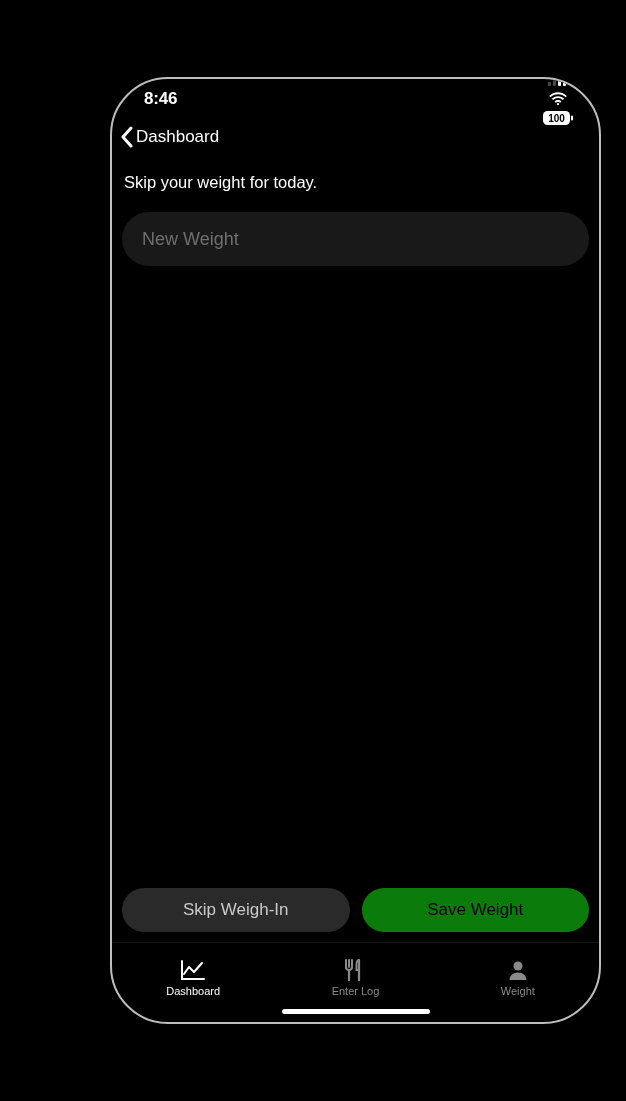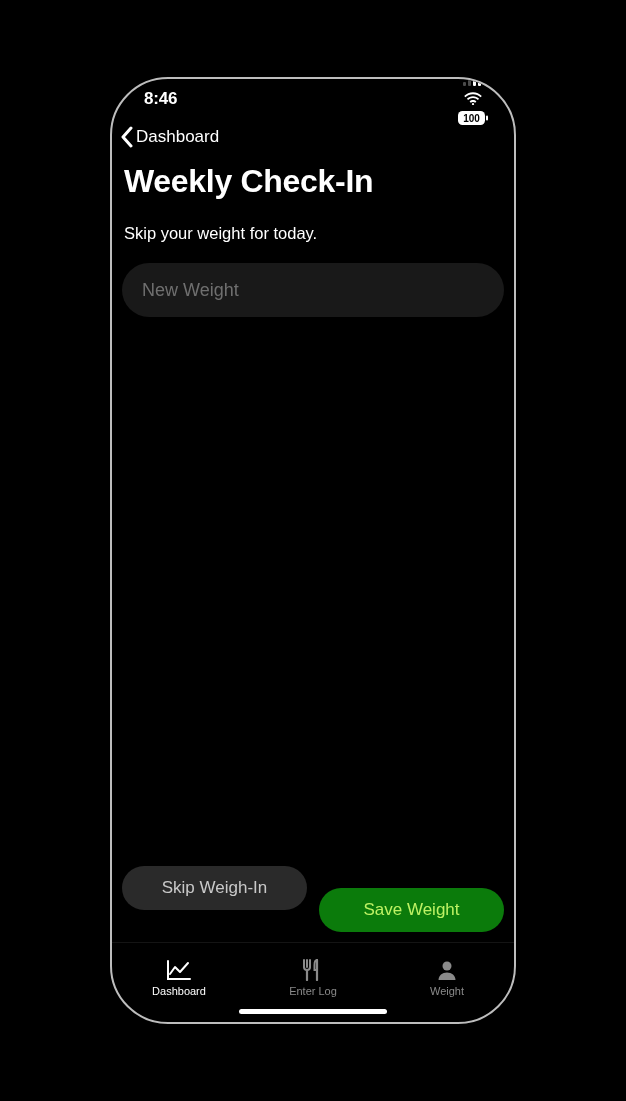--- a/index.html
+++ b/index.html
@@ -9,21 +9,21 @@
       background: #000;
       font-family: -apple-system, "Helvetica Neue", Helvetica, Arial, sans-serif;
       -webkit-font-smoothing: antialiased;
       overflow: hidden;
     }
     
     .device {
       position: absolute;
       left: 110px;
       top: 77px;
-      width: 406px;
+      width: 491px;
       height: 947px;
       border: 2px solid #bdbdbd;
       border-radius: 58px;
       background: #000;
       overflow: hidden;
       display: flex;
       flex-direction: column;
     }
 
     
@@ -121,22 +121,21 @@
       font-size: 17px;
       font-weight: 500;
       cursor: pointer;
     }
     .btn-skip {
       background: #2a2a2a;
       color: #c9c9c9;
     }
     .btn-save {
       background: #0b7b0b;
-      color: #bef264;
-      margin-top: 22px;
+      color: #000000;
     }
 
     
     .tabbar {
       height: 80px;
       border-top: 1px solid #141414;
       display: flex;
       padding-bottom: 16px;
     }
     .tab {
@@ -205,21 +204,20 @@
     <button class="back-btn">
       <span class="back-chevron">
         <svg width="14" height="22" viewBox="0 0 14 22">
           <polyline points="11,2 3,11 11,20" fill="none" stroke="#fff" stroke-width="3" stroke-linecap="round" stroke-linejoin="round"></polyline>
         </svg>
       </span>
       <span>Dashboard</span>
     </button>
   </div>
 
-  <h1 class="title">Weekly Check-In</h1>
 
   <p class="subtitle">Skip your weight for today.</p>
 
   <div class="input-wrap">
     <input class="weight-input" type="text" placeholder="New Weight" style="">
   </div>
 
   <div class="flex-fill"></div>
 
   <div class="buttons">

